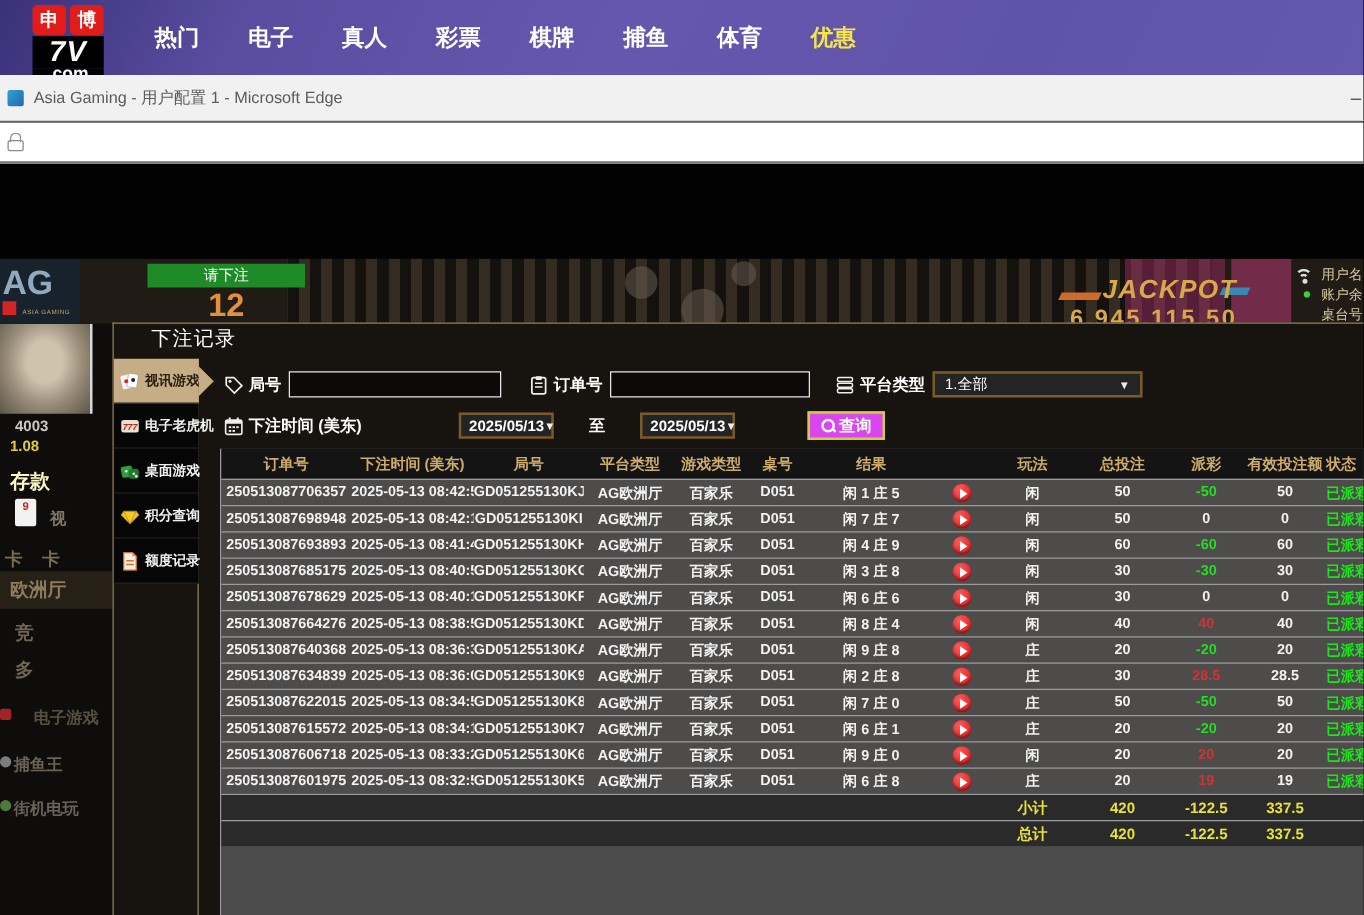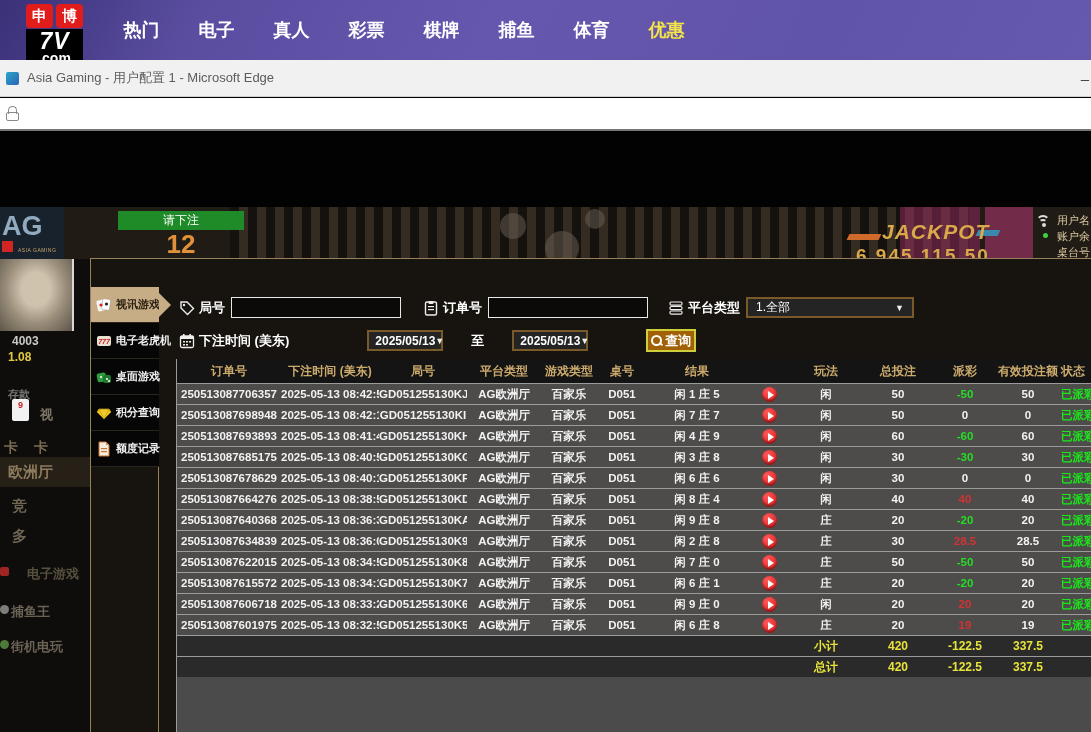--- a/index.html
+++ b/index.html
@@ -97,21 +97,21 @@
   .f-row1 { position:absolute; left:20px; top:10px; display:flex; align-items:center; }
   .f-row2 { position:absolute; left:20px; top:42px; display:flex; align-items:center; }
   .f-icon { width:16px; height:16px; margin-right:4px; }
   .txt-input { width:170px; height:21px; background:#0c0a08; border:1px solid #e8e8e8; margin-left:6px; color:#fff; font-size:12px; padding:0 4px; }
   .txt-input.order { width:160px; }
   .dd { height:21px; background:#242424; border:2px solid #7a5a28; color:#fff; font-size:12px;
     display:flex; align-items:center; cursor:pointer; }
   .dd .arrow { margin-left:auto; font-size:9px; color:#eee; }
   .platform-dd { width:168px; padding:0 8px; margin-left:6px; }
   .date-dd { width:76px; padding:4px 6px; font-weight:bold; }
-  .search-btn { width:50px; height:23px; background:#a16207; border:2px solid #cfcf3a; color:#fff;
+  .search-btn { width:62px; height:23px; background:#d946ef; border:2px solid #cfcf3a; color:#fff;
     font-size:13px; font-weight:bold; display:flex; align-items:center; justify-content:center; gap:3px; cursor:pointer; }
   .mag { width:11px; height:11px; position:relative; flex:0 0 11px;}
   .mag::before { content:""; position:absolute; left:0; top:0; width:7px; height:7px; border:2px solid #fff; border-radius:50%; }
   .mag::after { content:""; position:absolute; left:8px; top:8px; width:4px; height:2px; background:#fff; transform:rotate(45deg); }
 
   
   .tablewrap { position:absolute; left:85px; top:100px; width:916px; height:374px; background:#4b4b4b;
     border-left:1px solid #9b9b9b; overflow:hidden; }
   .t-row { display:grid; grid-template-columns:104px 98px 88px 74px 56px 50px 100px 44px 70px 74px 60px 66px 80px;
     align-items:center; }
@@ -199,37 +199,38 @@
       <div>用户名</div>
       <div>账户余</div>
       <div>桌台号</div>
     </div>
   </div>
 
   <div class="leftstrip">
     <div class="avatar"></div>
     <div class="ls-num">4003</div>
     <div class="ls-bal">1.08</div>
-    <div class="ls-item" style="left:8px;top:128px;font-size:11px;color:#737373;">存款</div>
+    <div class="ls-item" style="left:8px;top:116px;font-size:16px;color:#fef9c3;">存款</div>
     <div class="mini-card">9</div>
     <div class="ls-item" style="left:40px;top:147px;font-size:13px;color:#7f7668;">视</div>
     <div class="ls-item" style="left:4px;top:180px;font-size:14px;color:#7a6c52;letter-spacing:6px;">卡 卡</div>
     <div class="ls-band" style="top:198px;height:30px;"></div>
     <div class="ls-item" style="left:8px;top:204px;font-size:15px;color:#8d7b5d;">欧洲厅</div>
     <div class="ls-item" style="left:12px;top:238px;font-size:15px;color:#6f6552;">竞</div>
     <div class="ls-item" style="left:12px;top:268px;font-size:15px;color:#6f6552;">多</div>
     <div class="mini-sq" style="left:0;top:308px;background:#a02424;"></div>
     <div class="ls-item" style="left:27px;top:306px;font-size:13px;color:#57503f;">电子游戏</div>
     <div class="mini-sq" style="left:0;top:346px;background:#7d7d7d;border-radius:50%;"></div>
     <div class="ls-item" style="left:11px;top:344px;font-size:13px;color:#6a6255;">捕鱼王</div>
     <div class="mini-sq" style="left:0;top:381px;background:#4d7a3a;border-radius:50%;"></div>
     <div class="ls-item" style="left:11px;top:379px;font-size:13px;color:#6a6255;">街机电玩</div>
   </div>
 
   <div class="panel">
+    <div class="panel-title">下注记录</div>
     <div class="v-divider"></div>
 
     <div class="sidebar">
       <div class="side-item active">
         <svg class="side-icon" viewBox="0 0 16 16">
           <rect x="1" y="3" width="8" height="11" rx="1.5" fill="#f4f4f4" transform="rotate(-12 5 8)"></rect>
           <rect x="6" y="2" width="8" height="11" rx="1.5" fill="#ffffff" stroke="#999" stroke-width=".5" transform="rotate(8 10 8)"></rect>
           <circle cx="5" cy="8" r="1.6" fill="#d22"></circle>
           <circle cx="10.5" cy="7" r="1.6" fill="#222"></circle>
         </svg>

